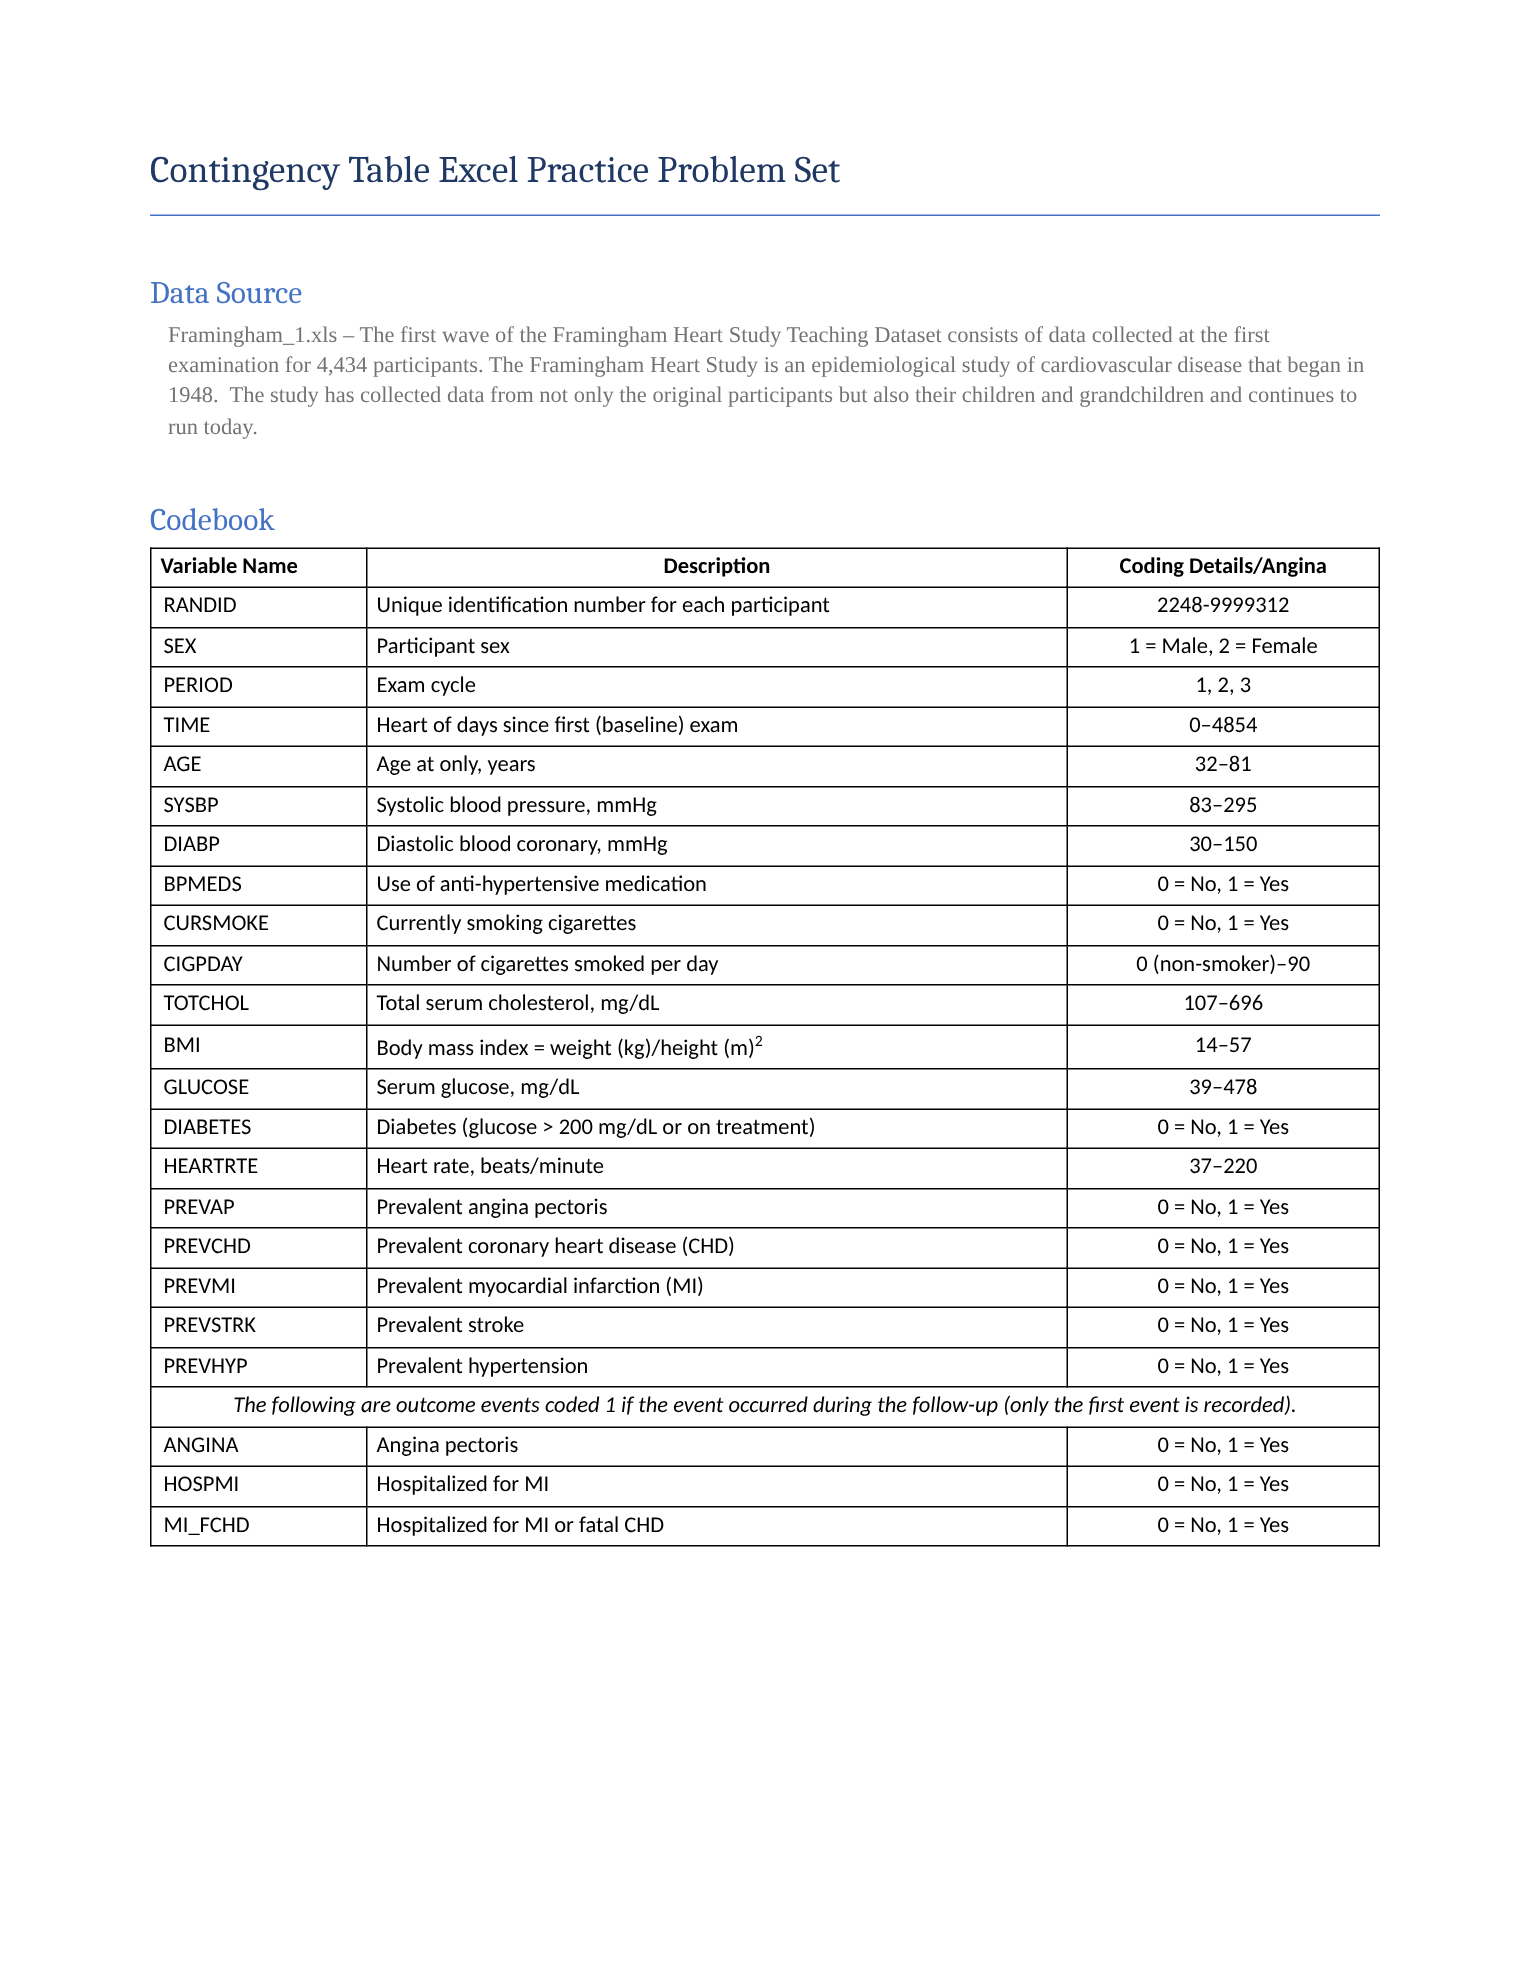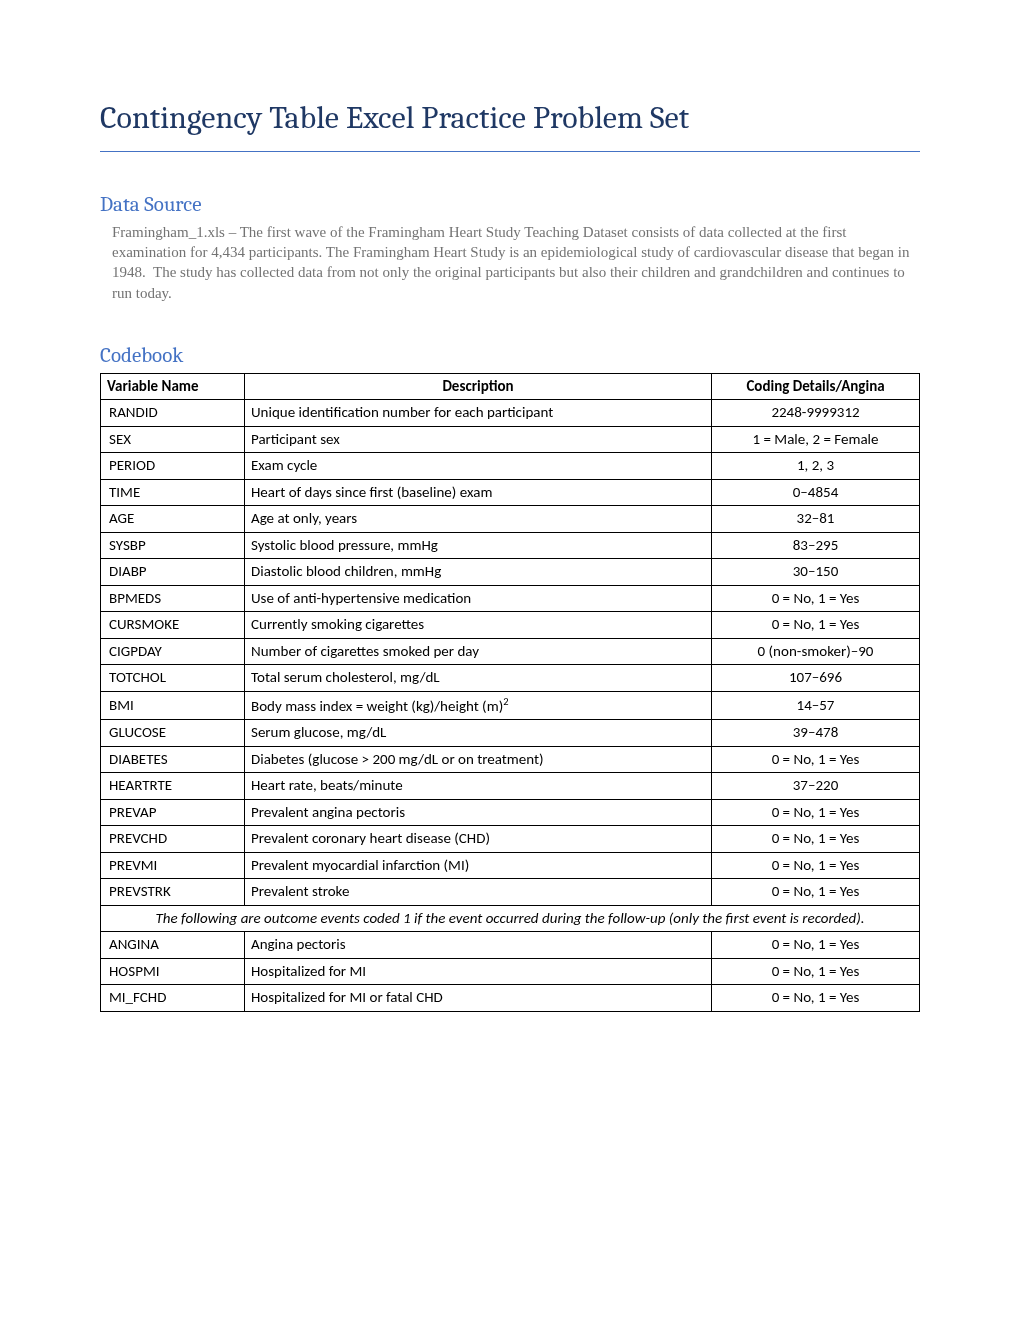--- a/index.html
+++ b/index.html
@@ -9,21 +9,21 @@
     padding: 0;
     width: 1020px;
     color: #000;
   }
   .page {
     padding: 100px 100px 60px 100px;
   }
   h1.title {
     font-family: Cambria, Georgia, serif;
     font-weight: 400;
-    font-size: 32px;
+    font-size: 25px;
     color: #1f3864;
     margin: 0 0 10px 0;
     line-height: 1.15;
     border-bottom: 1.5px solid #4472c4;
     padding-bottom: 14px;
   }
   h2.section {
     font-family: Cambria, Georgia, serif;
     font-weight: 400;
     font-size: 21px;
@@ -128,21 +128,21 @@
           <td class="desc">Age at only, years</td>
           <td class="range">32–81</td>
         </tr>
         <tr>
           <td class="var">SYSBP</td>
           <td class="desc">Systolic blood pressure, mmHg</td>
           <td class="range">83–295</td>
         </tr>
         <tr>
           <td class="var">DIABP</td>
-          <td class="desc">Diastolic blood children, mmHg</td>
+          <td class="desc">Diastolic blood coronary, mmHg</td>
           <td class="range">30–150</td>
         </tr>
         <tr>
           <td class="var">BPMEDS</td>
           <td class="desc">Use of anti-hypertensive medication</td>
           <td class="range">0 = No, 1 = Yes</td>
         </tr>
         <tr>
           <td class="var">CURSMOKE</td>
           <td class="desc">Currently smoking cigarettes</td>
@@ -189,20 +189,25 @@
           <td class="range">0 = No, 1 = Yes</td>
         </tr>
         <tr>
           <td class="var">PREVMI</td>
           <td class="desc">Prevalent myocardial infarction (MI)</td>
           <td class="range">0 = No, 1 = Yes</td>
         </tr>
         <tr>
           <td class="var">PREVSTRK</td>
           <td class="desc">Prevalent stroke</td>
+          <td class="range">0 = No, 1 = Yes</td>
+        </tr>
+        <tr>
+          <td class="var">PREVHYP</td>
+          <td class="desc">Prevalent hypertension</td>
           <td class="range">0 = No, 1 = Yes</td>
         </tr>
       </tbody>
     <tbody>
       <tr class="spanner">
         <td colspan="3">The following are outcome events coded 1 if the event occurred during the follow-up (only the first event is recorded).</td>
       </tr>
     </tbody>
     <tbody id="tbody2">
         <tr>

